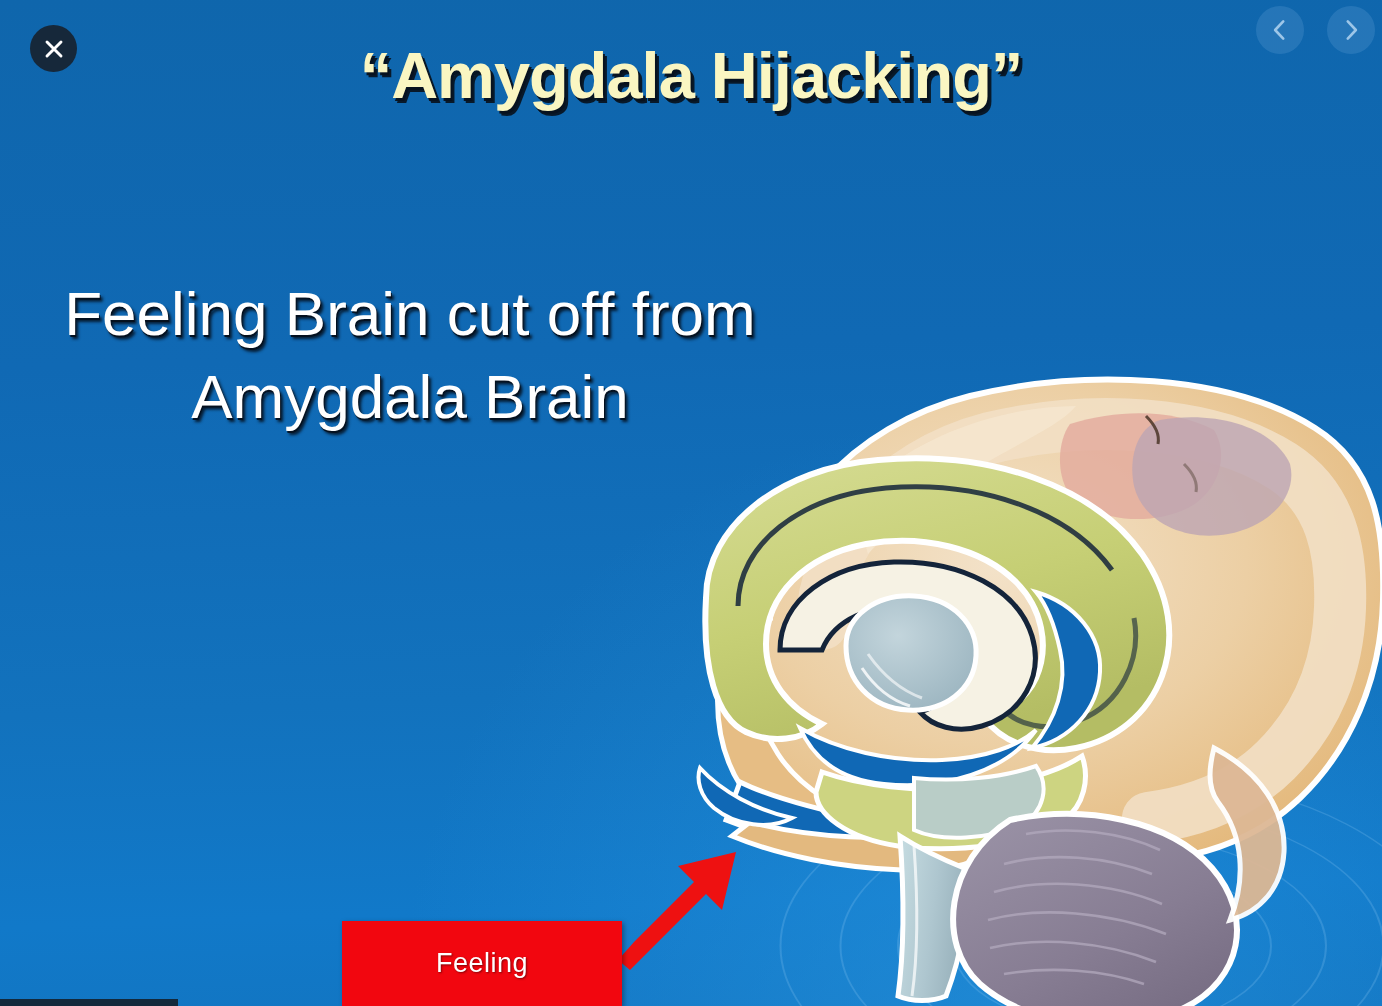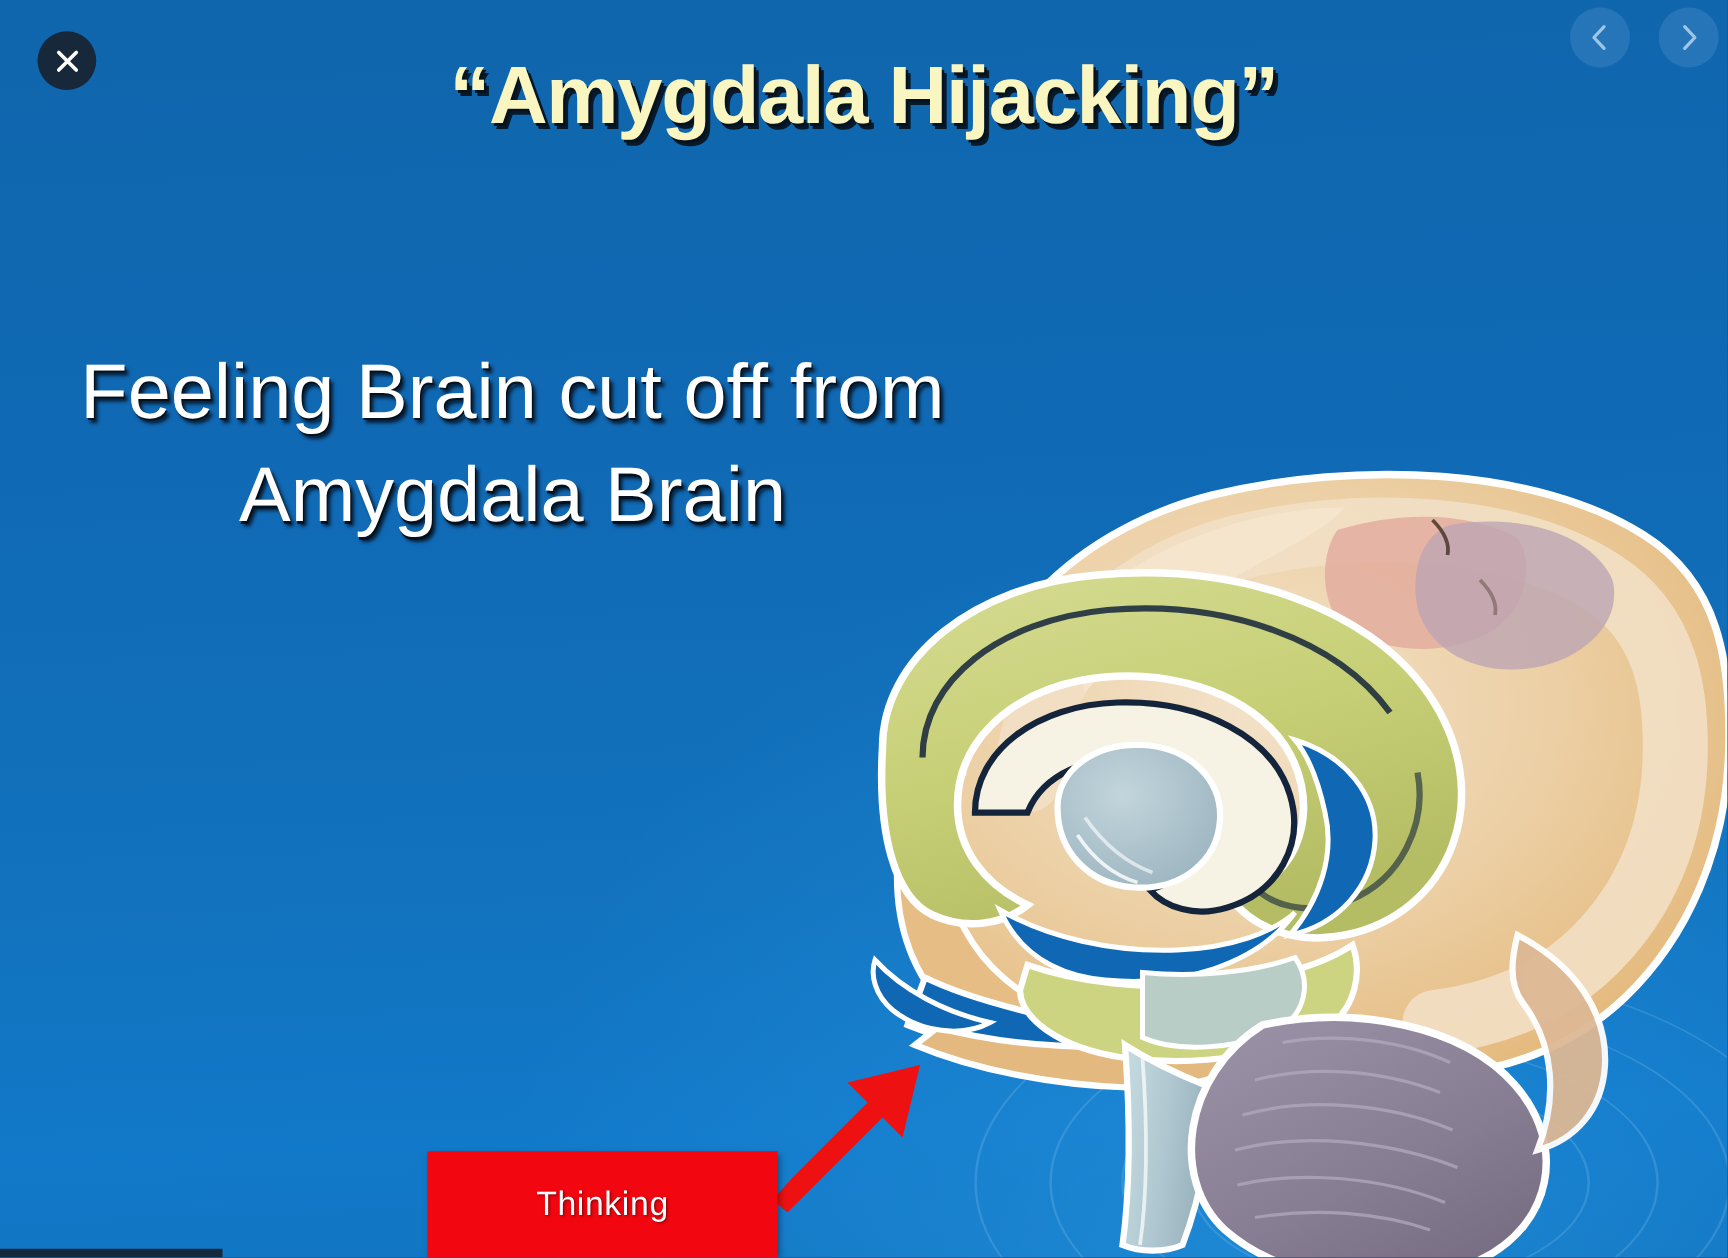--- a/index.html
+++ b/index.html
@@ -308,17 +308,17 @@
     </svg>
   </div>
 
   <div class="callout-arrow">
     <svg viewBox="0 0 150 140" width="150" height="140">
       <path d="M10 130 L26 112 L86 52 L70 36 L128 22 L114 80 L98 64 L38 124 L22 140 Z" fill="#ee1111"></path>
     </svg>
   </div>
 
   <div class="amygdala-label">
-    <span>Thinking</span>
+    <span>Feeling</span>
   </div>
 
   <div class="bottom-strip"></div>
 </div>
 
 </body></html>

